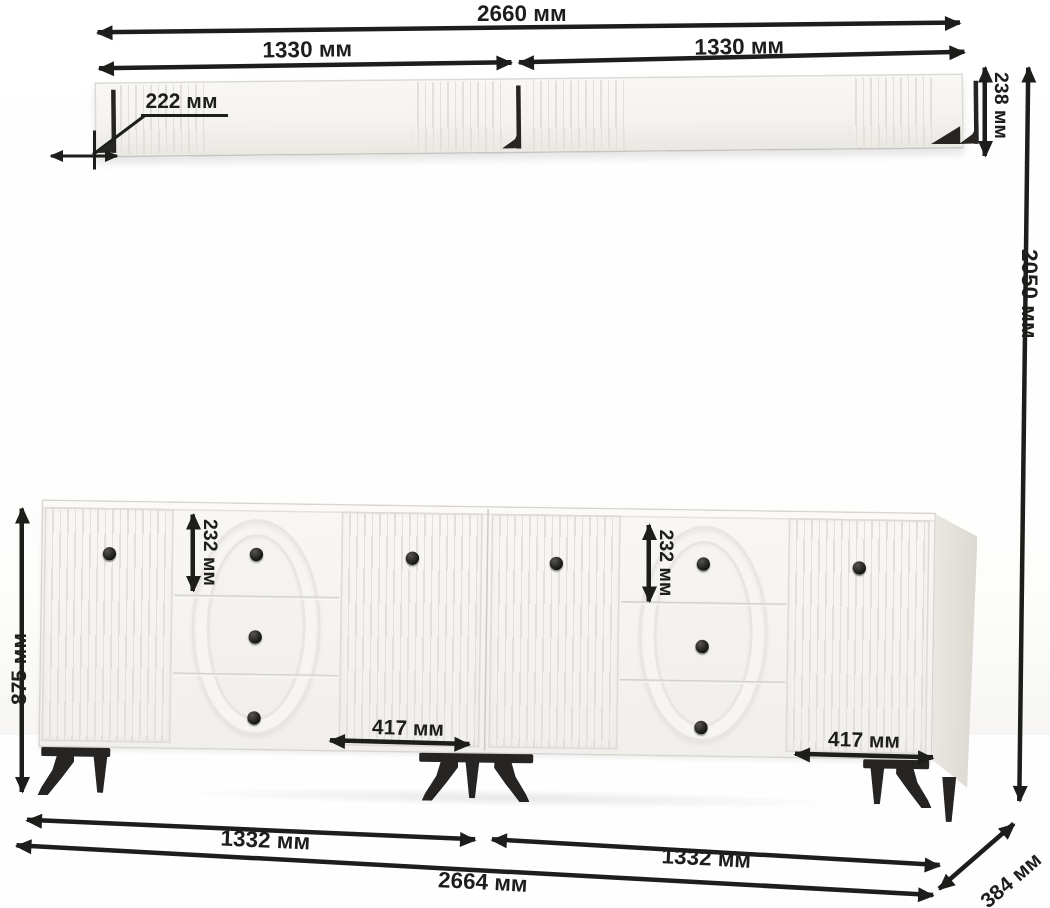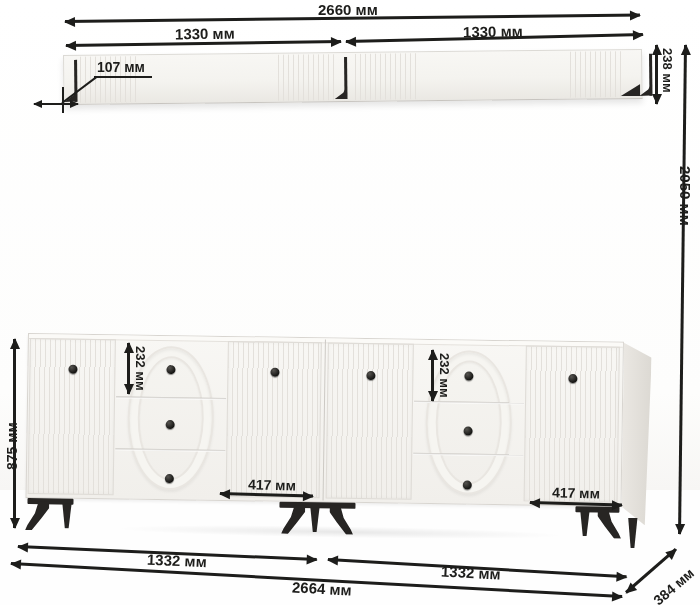--- a/index.html
+++ b/index.html
@@ -122,21 +122,21 @@
         <div class="stem"></div>
         <div class="foot"></div>
       </div>
     <div class="wedge" style="left:556px;"></div>
     <div class="bracket" style="left:575px;">
         <div class="stem"></div>
         <div class="foot"></div>
       </div>
   </div>
 
-  <div class="dim f14" style="left:97px;top:60px;">107 мм</div>
+  <div class="dim f14" style="left:97px;top:60px;">222 мм</div>
   <div class="lline" style="left:94px;top:76px;width:58px;"></div>
   <div class="lline" style="left:62px;top:102px;width:43px;transform:rotate(-37deg);"></div>
   <div class="vline" style="left:62px;top:87px;height:26px;"></div>
   <div class="harrow sm" style="left:34px;top:103px;width:44px;"></div>
 
   <div class="varrow" style="left:655px;top:45px;height:59px;"></div>
   <div class="dim f13 vcw" style="left:674px;top:48px;">238 мм</div>
 
   <div class="varrow" style="left:684px;top:45px;height:489px;transform:rotate(0.7deg);"></div>
   <div class="dim f15 vcw" style="left:693px;top:166px;">2050 мм</div>

